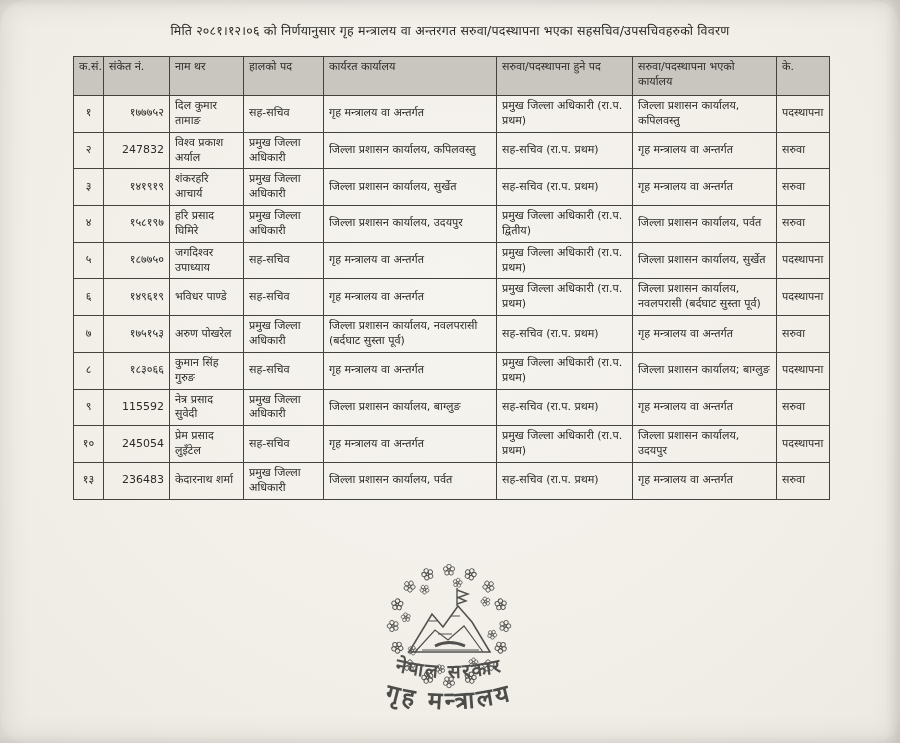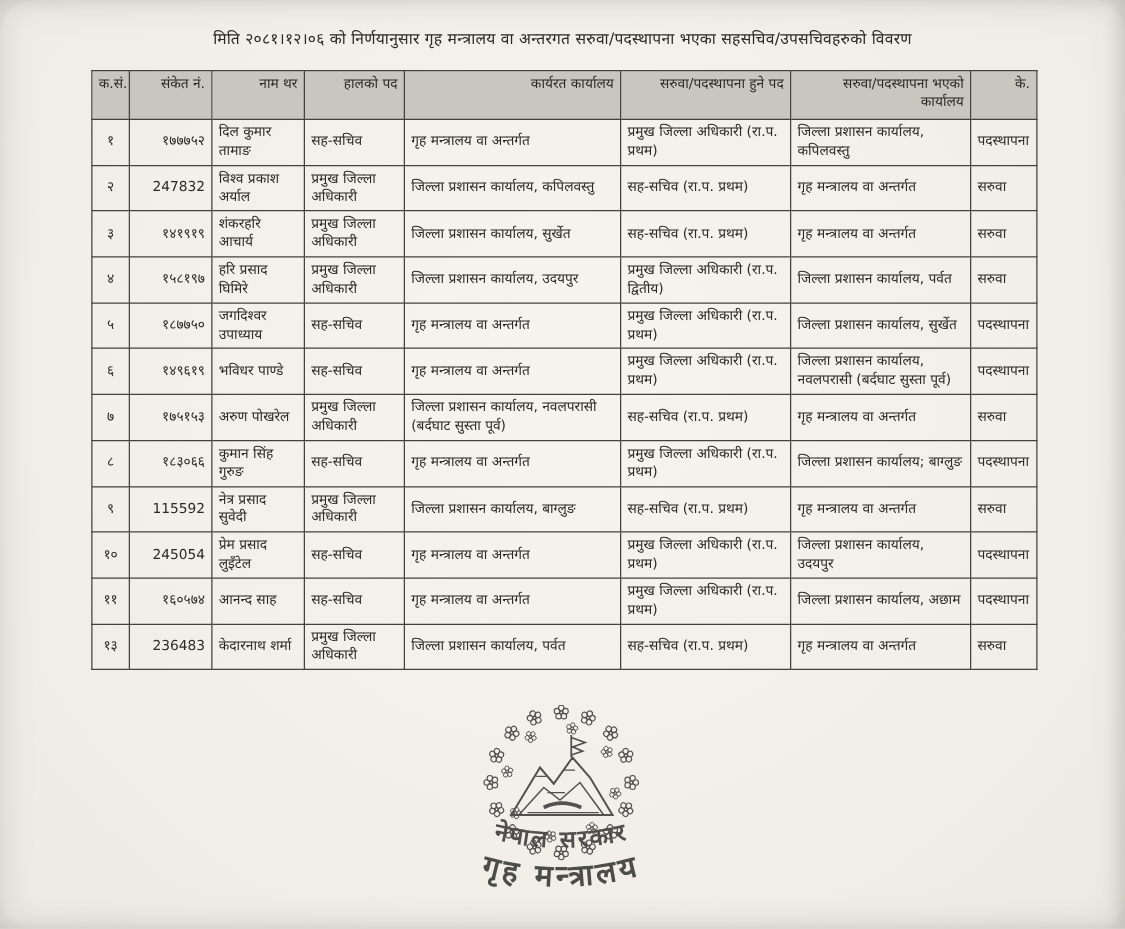--- a/index.html
+++ b/index.html
@@ -27,21 +27,21 @@
   table.roster th, table.roster td{
     border:1px solid #44423e;
     padding:3px 5px;
     vertical-align:middle;
     overflow:hidden;
     line-height:1.35;
   }
   table.roster thead th{
     background:#c9c6c0;
     font-weight:normal;
-    text-align:right;
+    text-align:left;
     vertical-align:top;
     height:32px;
     font-size:11px;
   }
   th.c-sn, td.c-sn{text-align:center;padding:3px 2px;}
   th.c-code, td.c-code{text-align:right;padding:3px 2px;}
   th.c-remark{text-align:center;}
   td.c-remark{padding:3px 3px;}
   tbody tr{height:35px;}
   .seal{
@@ -178,30 +178,20 @@
       <td class="c-remark">सरुवा</td>
     </tr>
         <tr>
       <td class="c-sn">१०</td>
       <td class="c-code">245054</td>
       <td class="c-name">प्रेम प्रसाद लुइँटेल</td>
       <td class="c-post">सह-सचिव</td>
       <td class="c-office">गृह मन्त्रालय वा अन्तर्गत</td>
       <td class="c-newpost">प्रमुख जिल्ला अधिकारी (रा.प. प्रथम)</td>
       <td class="c-newoffice">जिल्ला प्रशासन कार्यालय, उदयपुर</td>
-      <td class="c-remark">पदस्थापना</td>
-    </tr>
-        <tr>
-      <td class="c-sn">११</td>
-      <td class="c-code">१६०५७४</td>
-      <td class="c-name">आनन्द साह</td>
-      <td class="c-post">सह-सचिव</td>
-      <td class="c-office">गृह मन्त्रालय वा अन्तर्गत</td>
-      <td class="c-newpost">प्रमुख जिल्ला अधिकारी (रा.प. प्रथम)</td>
-      <td class="c-newoffice">जिल्ला प्रशासन कार्यालय, अछाम</td>
       <td class="c-remark">पदस्थापना</td>
     </tr>
         <tr>
       <td class="c-sn">१३</td>
       <td class="c-code">236483</td>
       <td class="c-name">केदारनाथ शर्मा</td>
       <td class="c-post">प्रमुख जिल्ला अधिकारी</td>
       <td class="c-office">जिल्ला प्रशासन कार्यालय, पर्वत</td>
       <td class="c-newpost">सह-सचिव (रा.प. प्रथम)</td>
       <td class="c-newoffice">गृह मन्त्रालय वा अन्तर्गत</td>

